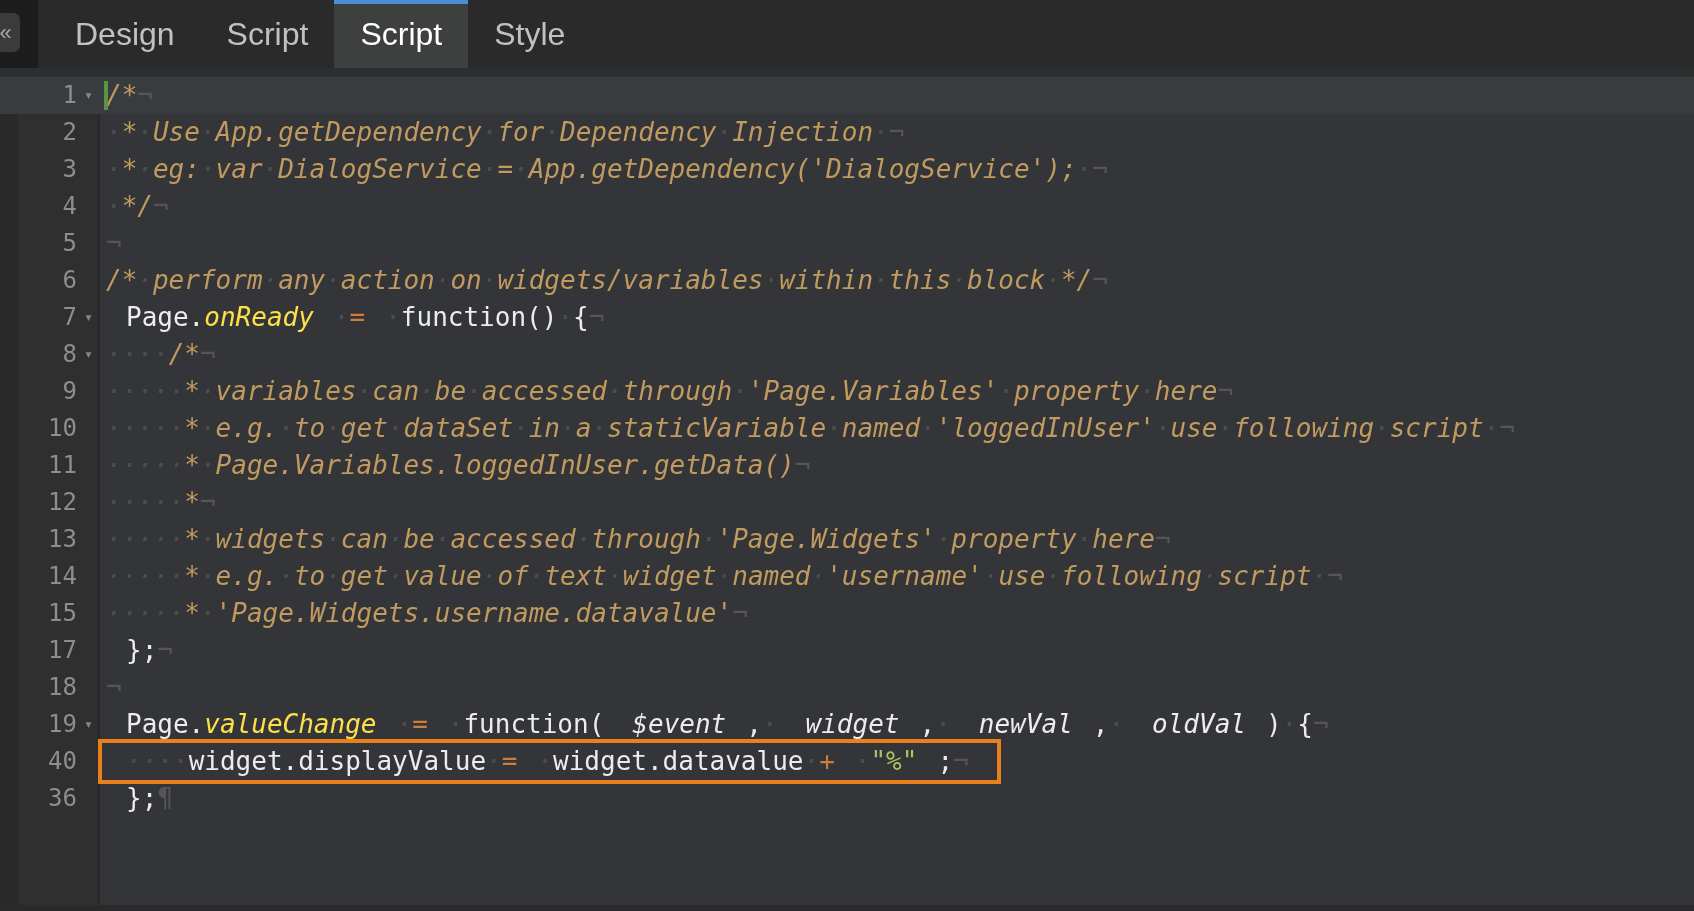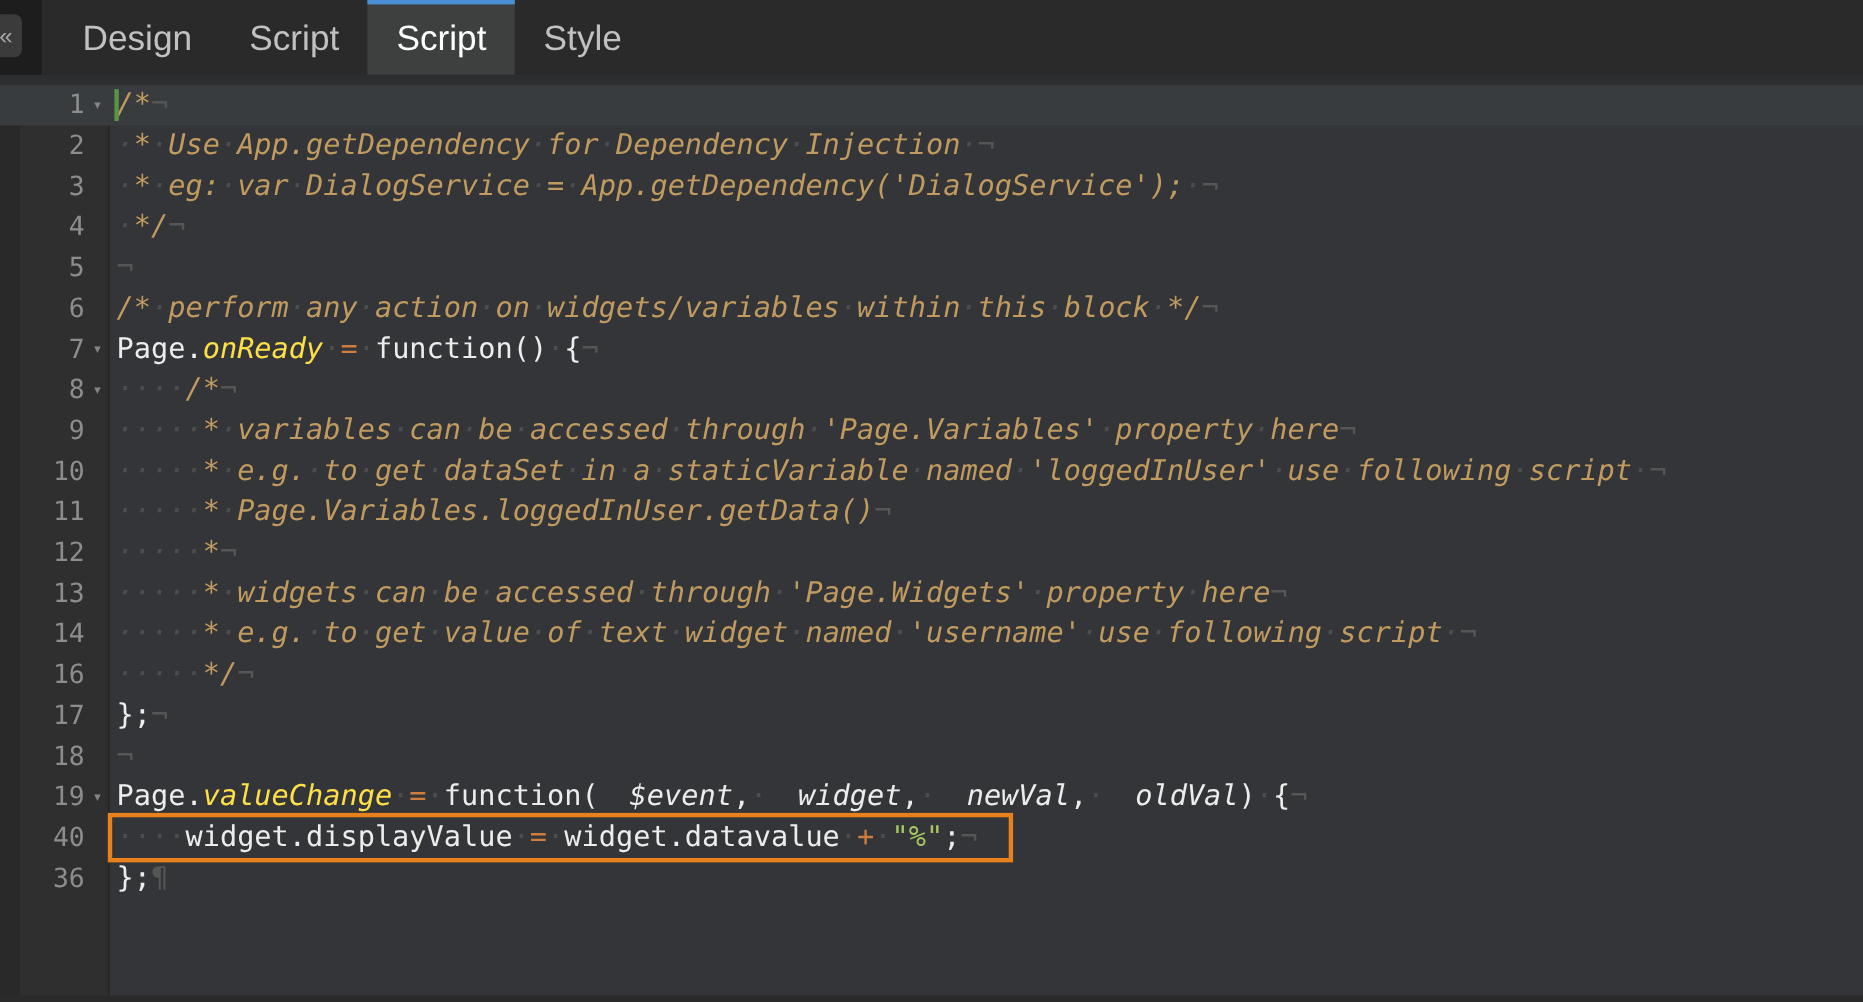--- a/index.html
+++ b/index.html
@@ -66,21 +66,21 @@
   }
   .hlbox{
     display:inline-block;height:37px;box-sizing:content-box;
     border:4px solid var(--boxcolor,#e8811c);
     margin:-4px 0 -4px -8px;padding:0 28px 0 4px;
     vertical-align:top;
     text-align:right;
   }
   
   .com{color:#c09a5f;font-style:italic;}
-  .pln{color:#ececec;}
+  .pln{color:#ececec;margin-left:20px;}
   .prop{color:#fde047;font-style:italic;}
   .op{color:#cd7d3c;}
   .str{color:#a8c462;}
   .param{color:#ececec;font-style:italic;margin-left:28px;}
   .inv{color:#565656;font-style:normal;}
   .ws{color:#4c4e4e;}
 </style>
 </head>
 <body>
 
@@ -168,23 +168,23 @@
         <div class="ln">13</div>
         <div class="fold"></div>
         <div class="code"><span class="com"><span class="ws">·</span><span class="ws">·</span><span class="ws">·</span><span class="ws">·</span><span class="ws">·</span>*<span class="ws">·</span>widgets<span class="ws">·</span>can<span class="ws">·</span>be<span class="ws">·</span>accessed<span class="ws">·</span>through<span class="ws">·</span>'Page.Widgets'<span class="ws">·</span>property<span class="ws">·</span>here</span><span class="inv">¬</span></div>
       </div>
       <div class="row">
         <div class="ln">14</div>
         <div class="fold"></div>
         <div class="code"><span class="com"><span class="ws">·</span><span class="ws">·</span><span class="ws">·</span><span class="ws">·</span><span class="ws">·</span>*<span class="ws">·</span>e.g.<span class="ws">·</span>to<span class="ws">·</span>get<span class="ws">·</span>value<span class="ws">·</span>of<span class="ws">·</span>text<span class="ws">·</span>widget<span class="ws">·</span>named<span class="ws">·</span>'username'<span class="ws">·</span>use<span class="ws">·</span>following<span class="ws">·</span>script<span class="ws">·</span></span><span class="inv">¬</span></div>
       </div>
       <div class="row">
-        <div class="ln">16</div>
-        <div class="fold"></div>
-        <div class="code"><span class="com"><span class="ws">·</span><span class="ws">·</span><span class="ws">·</span><span class="ws">·</span><span class="ws">·</span>*/</span><span class="inv">¬</span></div>
+        <div class="ln">15</div>
+        <div class="fold"></div>
+        <div class="code"><span class="com"><span class="ws">·</span><span class="ws">·</span><span class="ws">·</span><span class="ws">·</span><span class="ws">·</span>*<span class="ws">·</span>'Page.Widgets.username.datavalue'</span><span class="inv">¬</span></div>
       </div>
       <div class="row">
         <div class="ln">17</div>
         <div class="fold"></div>
         <div class="code"><span class="pln">};</span><span class="inv">¬</span></div>
       </div>
       <div class="row">
         <div class="ln">18</div>
         <div class="fold"></div>
         <div class="code"><span class="inv">¬</span></div>

